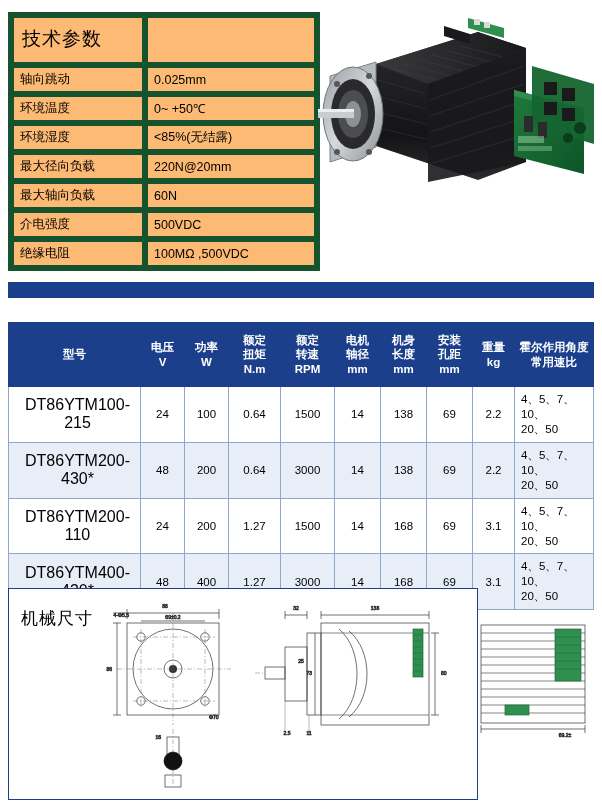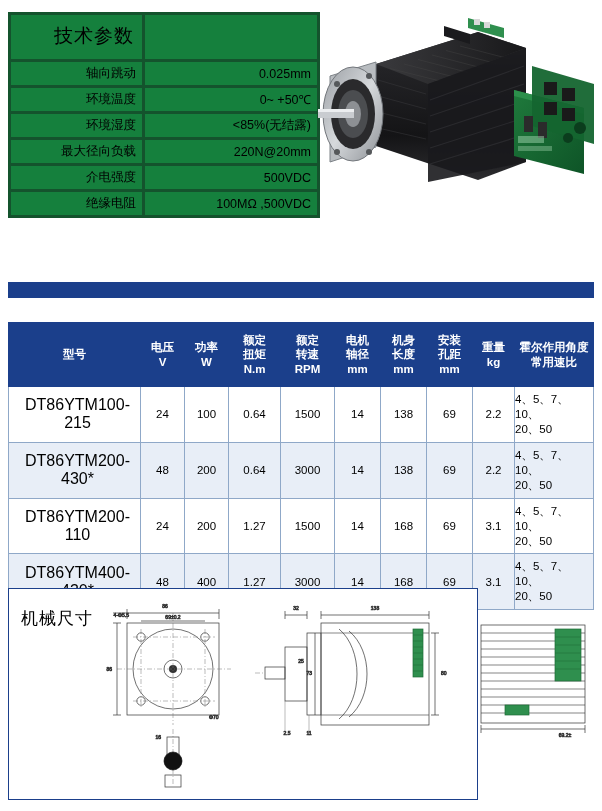--- a/index.html
+++ b/index.html
@@ -17,26 +17,25 @@
   .top { position: relative; height: 260px; }
 
   table.spec {
     position: absolute;
     left: 8px; top: 12px;
     width: 312px;
     border-collapse: collapse;
     font-size: 12.5px;
   }
   table.spec td {
-    border: 3px solid #14532d;
+    border: 6px solid #14532d;
     padding: 3px 6px;
     height: 22px;
     vertical-align: middle;
-    background: #15803d;
-    text-align: right;
+    background: #fdba74;
   }
   table.spec td.k { width: 134px; }
   table.spec tr.head td {
     font-size: 19px;
     padding: 8px 8px 10px 8px;
     letter-spacing: 1px;
   }
   table.spec tr.head td.k { border-right: 1px solid #999; }
 
   .photo {
@@ -74,21 +73,21 @@
     height: 64px;
   }
   table.models td {
     border: 1px solid #8fa8c8;
     padding: 5px 2px;
     height: 42px;
     vertical-align: middle;
   }
   table.models tr.alt td { background: #e8eef7; }
   table.models td.model { text-align: center; padding-left: 8px; font-size: 16px; }
-  table.models td.ratio { text-align: left; padding-left: 0; line-height: 1.3; }
+  table.models td.ratio { text-align: left; padding-left: 6px; line-height: 1.3; }
 
   
   .mech {
     position: absolute;
     left: 8px; top: 588px;
     width: 470px; height: 212px;
     border: 1px solid #1b3f8b;
     background: #fff;
   }
   .mech-title {
@@ -121,20 +120,24 @@
         <td class="k">环境温度</td>
         <td>0~ +50℃</td>
       </tr>
       <tr>
         <td class="k">环境湿度</td>
         <td>&lt;85%(无结露)</td>
       </tr>
       <tr>
         <td class="k">最大径向负载</td>
         <td>220N@20mm</td>
+      </tr>
+      <tr>
+        <td class="k">最大轴向负载</td>
+        <td>60N</td>
       </tr>
       <tr>
         <td class="k">介电强度</td>
         <td>500VDC</td>
       </tr>
       <tr>
         <td class="k">绝缘电阻</td>
         <td>100MΩ ,500VDC</td>
       </tr>
     </tbody>

